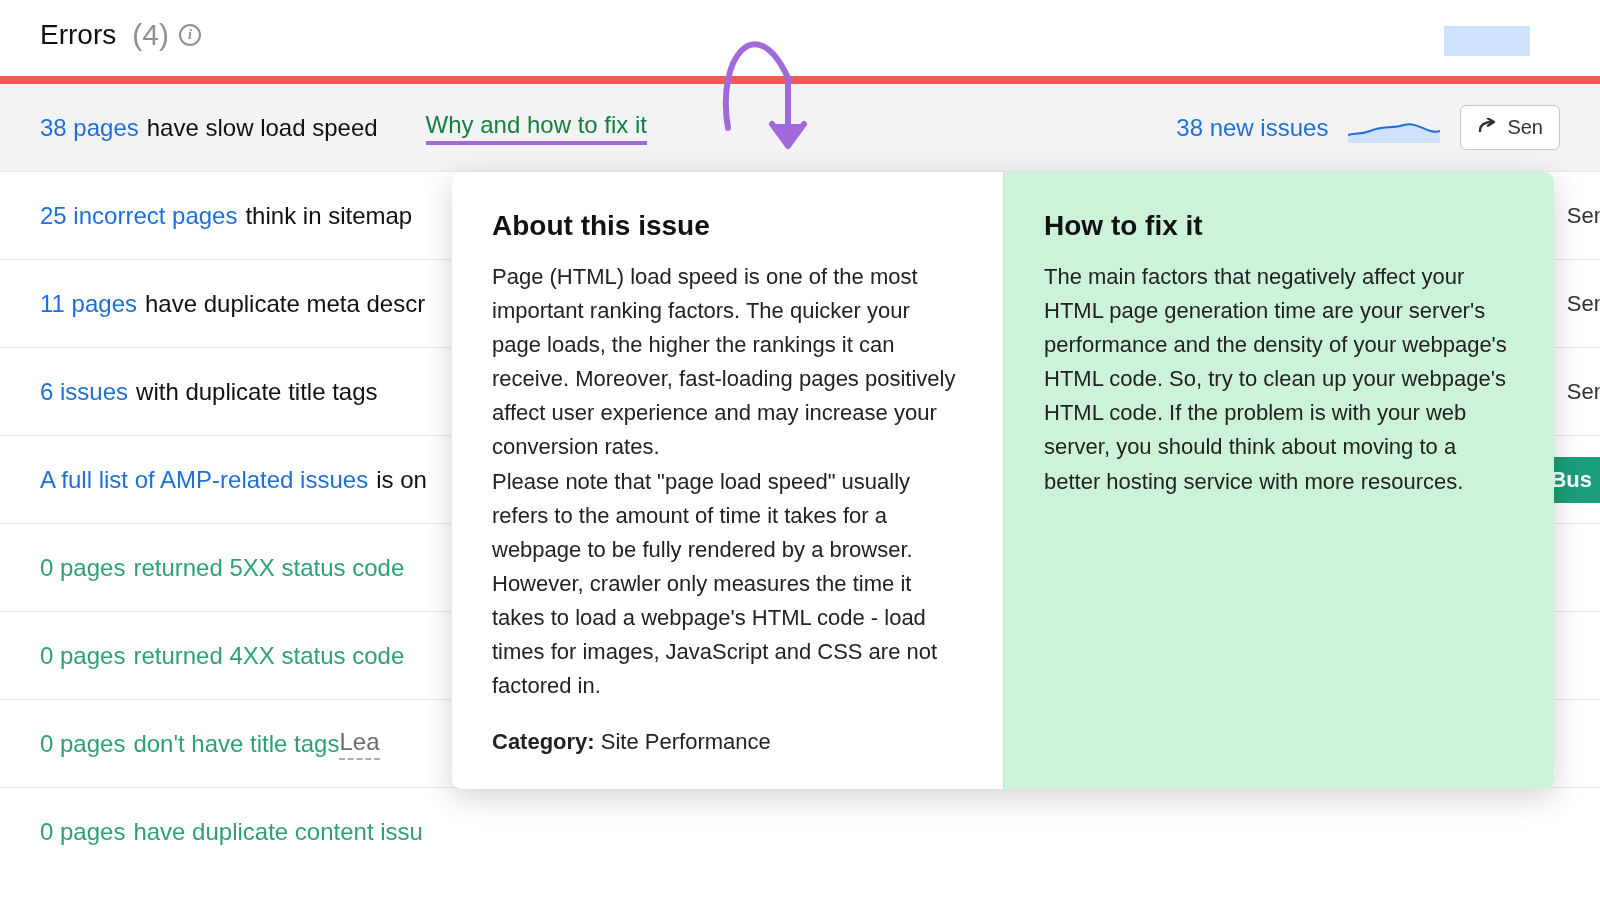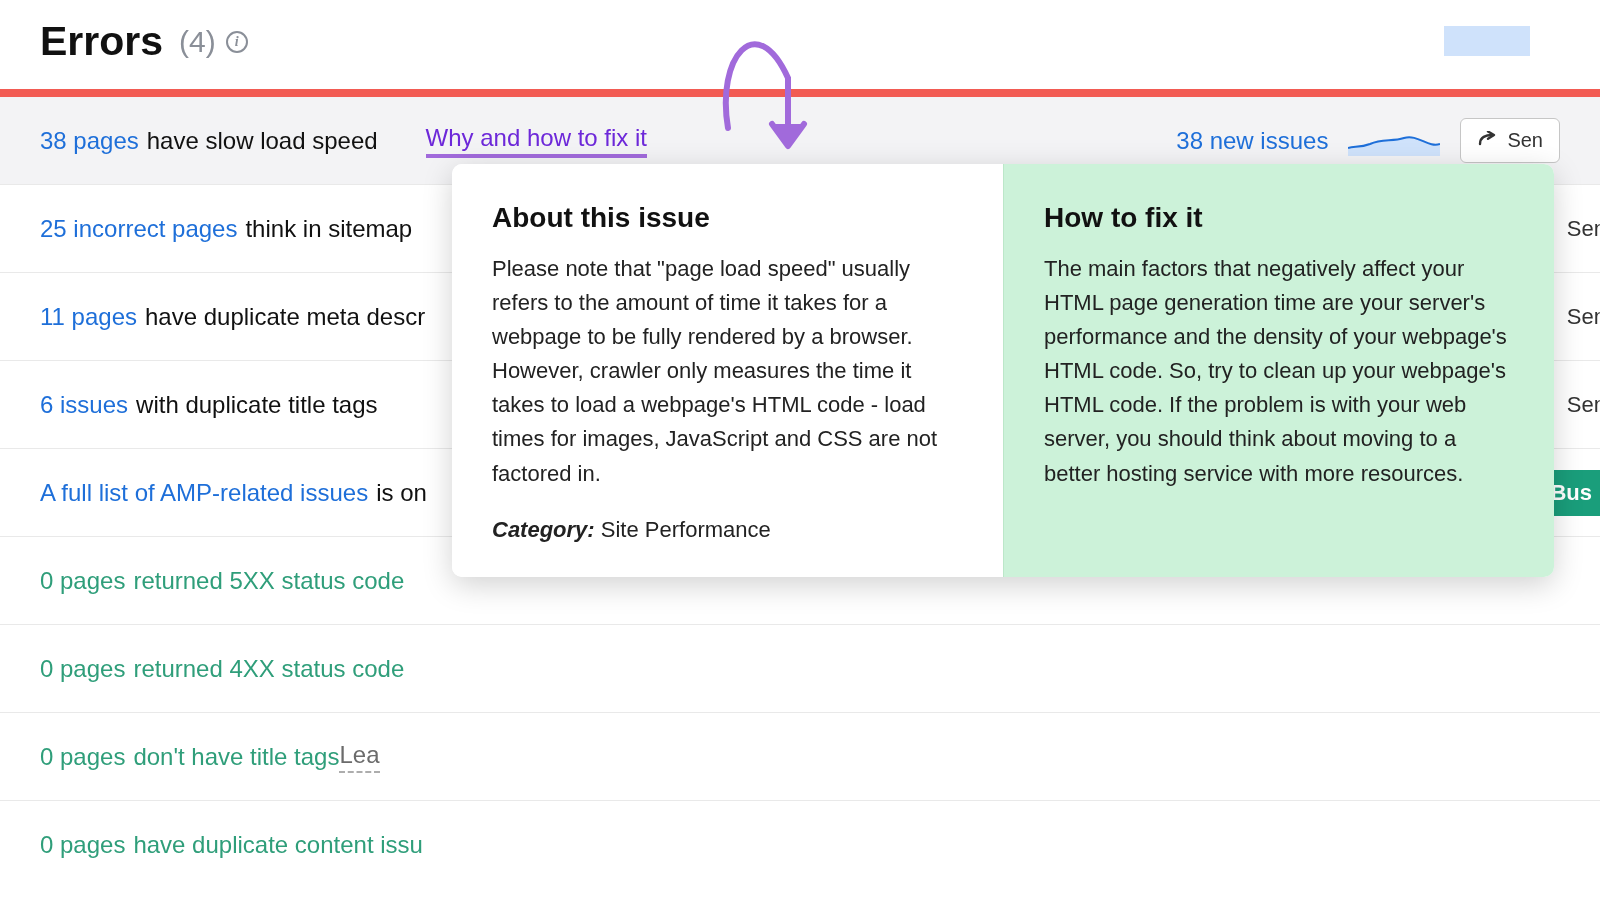--- a/index.html
+++ b/index.html
@@ -10,22 +10,22 @@
     overflow-x: hidden;
     width: 1600px;
   }
   .header {
     padding: 18px 40px 24px 40px;
     display: flex;
     align-items: center;
     gap: 10px;
   }
   .header h1 {
-    font-size: 41px;
-    font-weight: 700;
+    font-size: 28px;
+    font-weight: 400;
   }
   .header .count {
     font-size: 30px;
     font-weight: 500;
     color: #8a8f98;
     margin-left: 6px;
   }
   .info-icon {
     width: 22px; height: 22px;
     border: 2px solid #8a8f98;
@@ -60,21 +60,21 @@
   .issue-text {
     color: #111;
     margin-left: 8px;
   }
   .issue-green .issue-link,
   .issue-green .issue-text {
     color: #2f9e7a;
   }
   .why-fix {
     margin-left: 48px;
-    color: #6d28d9;
+    color: #15803d;
     font-size: 24px;
     border-bottom: 4px solid #a16adb;
     padding-bottom: 2px;
   }
   .right-side {
     margin-left: auto;
     display: flex;
     align-items: center;
     gap: 20px;
   }
@@ -128,21 +128,21 @@
   .highlight-box {
     position: absolute;
     top: 26px;
     right: 70px;
     width: 86px;
     height: 30px;
     background: #cfe2fb;
   }
   .popover {
     position: absolute;
-    top: 164px;
+    top: 172px;
     left: 452px;
     width: 1102px;
     background: #fff;
     border-radius: 10px;
     box-shadow: 0 8px 30px rgba(0,0,0,0.18);
     display: flex;
     z-index: 10;
     overflow: hidden;
   }
   .popover-col {
@@ -165,21 +165,20 @@
     font-size: 22px;
     line-height: 1.55;
     color: #222;
   }
   .popover .cat {
     font-size: 22px;
     margin-top: 22px;
   }
   .popover .cat .label {
     font-weight: 700;
-    font-style: italic;
   }
   .arrow {
     position: absolute;
     top: 18px;
     left: 716px;
     z-index: 20;
     pointer-events: none;
   }
 </style>
 </head>
@@ -257,20 +256,21 @@
 </div>
 
 <div class="issue-row issue-green" style="border-bottom:none;">
   <span class="issue-link">0 pages</span>
   <span class="issue-text">have duplicate content issu</span>
 </div>
 
 <div class="popover">
   <div class="popover-col about">
     <h2>About this issue</h2>
+    <p>Page (HTML) load speed is one of the most important ranking factors. The quicker your page loads, the higher the rankings it can receive. Moreover, fast-loading pages positively affect user experience and may increase your conversion rates.</p>
     <p>Please note that "page load speed" usually refers to the amount of time it takes for a webpage to be fully rendered by a browser. However, crawler only measures the time it takes to load a webpage's HTML code - load times for images, JavaScript and CSS are not factored in.</p>
     <p class="cat">
       <span class="label">Category:</span>
       <span>Site Performance</span>
     </p>
   </div>
   <div class="popover-col fix">
     <h2>How to fix it</h2>
     <p>The main factors that negatively affect your HTML page generation time are your server's performance and the density of your webpage's HTML code. So, try to clean up your webpage's HTML code. If the problem is with your web server, you should think about moving to a better hosting service with more resources.</p>
   </div>

